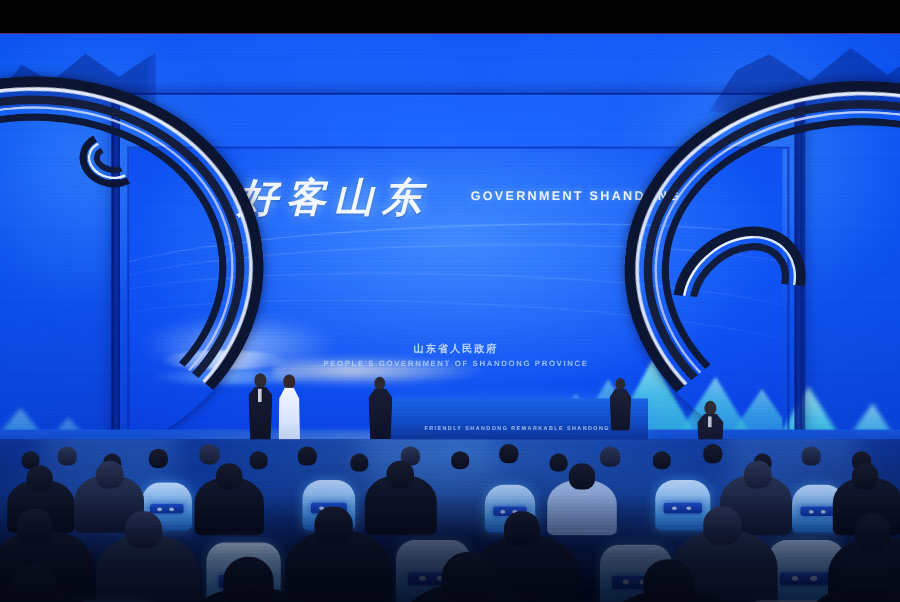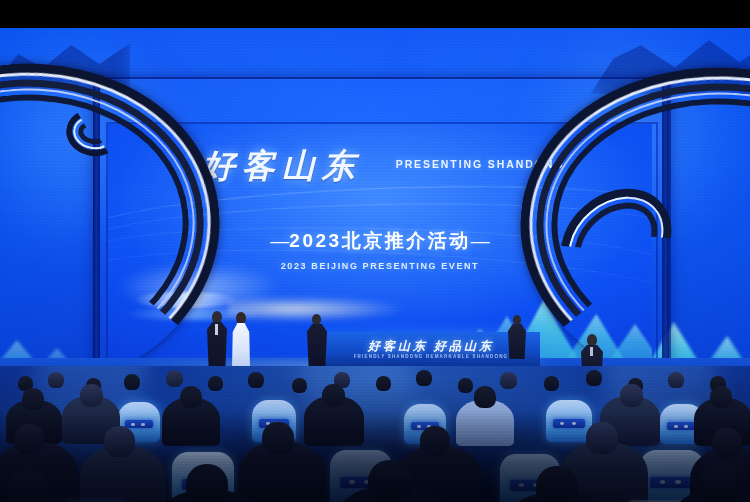--- a/index.html
+++ b/index.html
@@ -387,29 +387,29 @@
         <i class="p2"></i>
         <i class="p3"></i>
         <i class="p4"></i>
     </div>
 
     <div class="headline">
       <div class="hl-col">
         <div class="cn-big">好客山东</div>
       </div>
       <div class="hl-col">
-        <div class="en-sub">PRESENTING SHANDONG</div>
+        <div class="en-sub">GOVERNMENT SHANDONG</div>
       </div>
     </div>
 
-    <div class="subline">
-      <div class="sub-cn"><span class="dash">—</span><span>2023北京推介活动</span><span class="dash">—</span></div>
-      <div class="sub-en">2023 BEIJING PRESENTING EVENT</div>
+
+    <div class="govline">
+      <div class="gov-cn">山东省人民政府</div>
+      <div class="gov-en">PEOPLE'S GOVERNMENT OF SHANDONG PROVINCE</div>
     </div>
-
   </div>
 
   <div class="ribbon rb-l">
     <span class="band b1"></span>
       <span class="band b2"></span>
       <span class="band b3"></span>
     <span class="band b4"></span>
       <span class="band b5"></span>
   </div>
   <div class="ribbon curl-l">
@@ -428,21 +428,20 @@
     <span class="band s1"></span>
       <span class="band s2"></span>
       <span class="band s3"></span>
   </div>
 
   <div class="stage-floor"></div>
   <div class="floor-sheen"></div>
 
   <div class="podium-glow"></div>
   <div class="podium">
-    <div class="podium-cn">好客山东  好品山东</div>
     <div class="podium-en">FRIENDLY SHANDONG   REMARKABLE SHANDONG</div>
   </div>
 
   <div class="person host-m">
     <span class="p-head"></span>
     <span class="p-body"></span>
     <span class="shirt"></span>
   </div>
   <div class="person host-f">
     <span class="p-head"></span>

